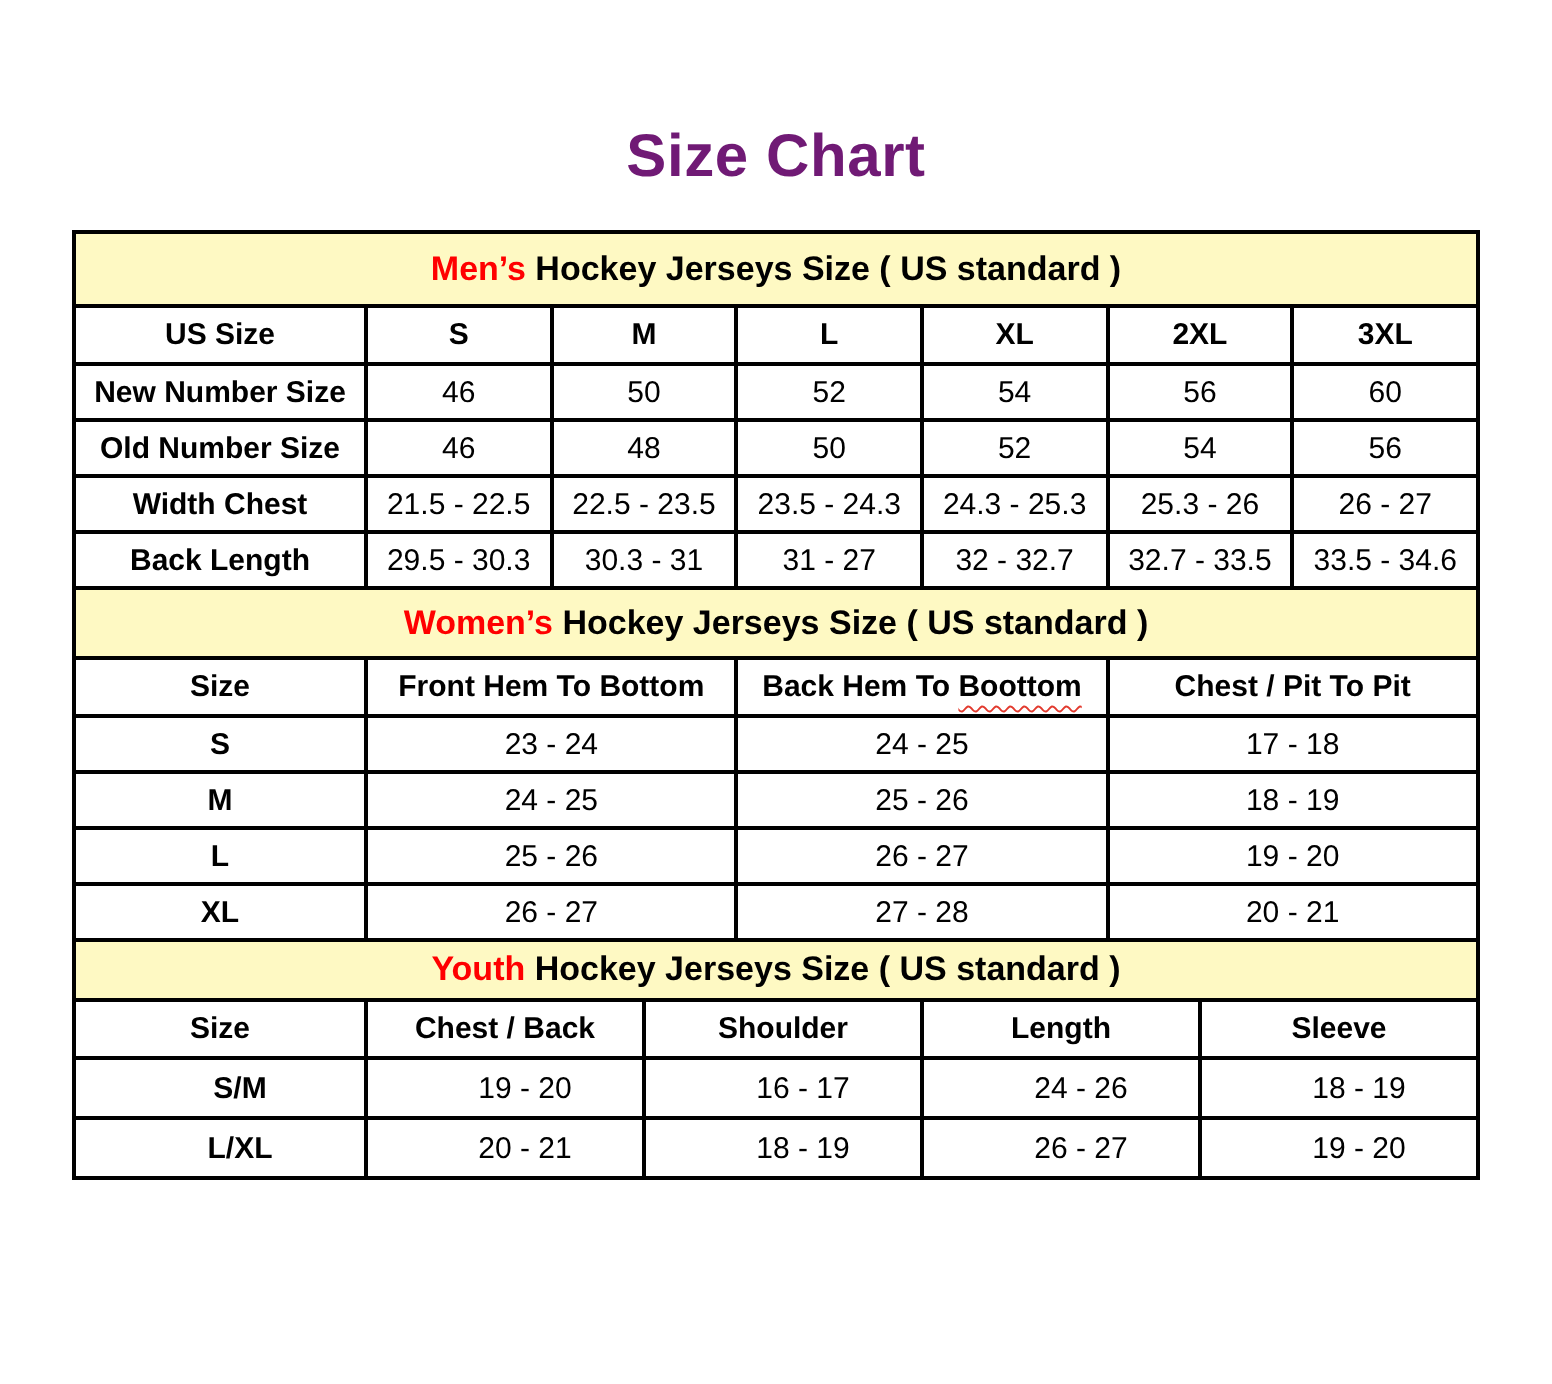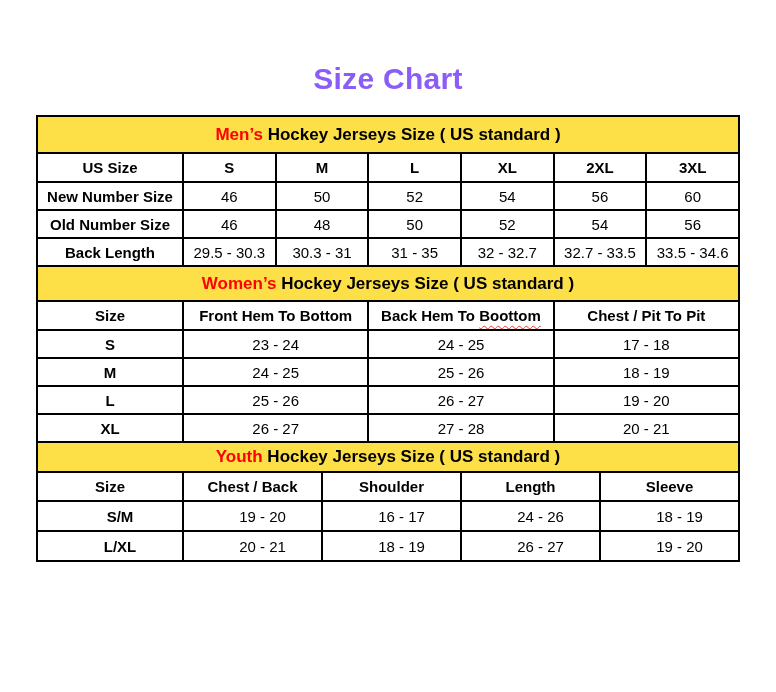--- a/index.html
+++ b/index.html
@@ -8,21 +8,21 @@
     background: #ffffff;
     font-family: "Liberation Sans", sans-serif;
     color: #000000;
     overflow: hidden;
   }
   .page-title {
     margin: 62px 0 0 0;
     text-align: center;
     font-size: 30px;
     font-weight: bold;
-    color: #8b5cf6;
+    color: #701a75;
     letter-spacing: 0.3px;
   }
   .chart-wrap { margin: 19px 0 0 36px; width: 704px; }
   table {
     width: 704px;
     border-collapse: collapse;
     table-layout: fixed;
   }
   table + table { margin-top: -2px; }
   col.c0 { width: 146px; }
@@ -34,21 +34,21 @@
     font-size: 15px;
     overflow: hidden;
     white-space: nowrap;
   }
   th { font-weight: bold; height: 27px; }
   td.val { font-weight: normal; height: 26px; }
   td.lbl { font-weight: bold; height: 26px; }
   td.lbl-b { font-weight: bold; height: 26px; }
   .s-y td.val, .s-y td.lbl-b { height: 28px; padding-left: 20px; }
   td.band {
-    background: #fde047;
+    background: #fef9c3;
     font-weight: bold;
     font-size: 17px;
     height: 35px;
   }
   .s-w td.band { height: 33px; }
   .s-y td.band { height: 28px; text-align: center; }
   .band-red { color: #ff0000; }
   .squiggle {
     text-decoration-line: underline;
     text-decoration-style: wavy;
@@ -99,24 +99,33 @@
     <tr>
       <td class="lbl">Old Number Size</td>
       <td class="val">46</td>
       <td class="val">48</td>
       <td class="val">50</td>
       <td class="val">52</td>
       <td class="val">54</td>
       <td class="val">56</td>
     </tr>
     <tr>
+      <td class="lbl">Width Chest</td>
+      <td class="val">21.5 - 22.5</td>
+      <td class="val">22.5 - 23.5</td>
+      <td class="val">23.5 - 24.3</td>
+      <td class="val">24.3 - 25.3</td>
+      <td class="val">25.3 - 26</td>
+      <td class="val">26 - 27</td>
+    </tr>
+    <tr>
       <td class="lbl">Back Length</td>
       <td class="val">29.5 - 30.3</td>
       <td class="val">30.3 - 31</td>
-      <td class="val">31 - 35</td>
+      <td class="val">31 - 27</td>
       <td class="val">32 - 32.7</td>
       <td class="val">32.7 - 33.5</td>
       <td class="val">33.5 - 34.6</td>
     </tr>
   </tbody>
     </table>
 
   <table class="sec s-w">
     <colgroup>
         <col class="c0">

